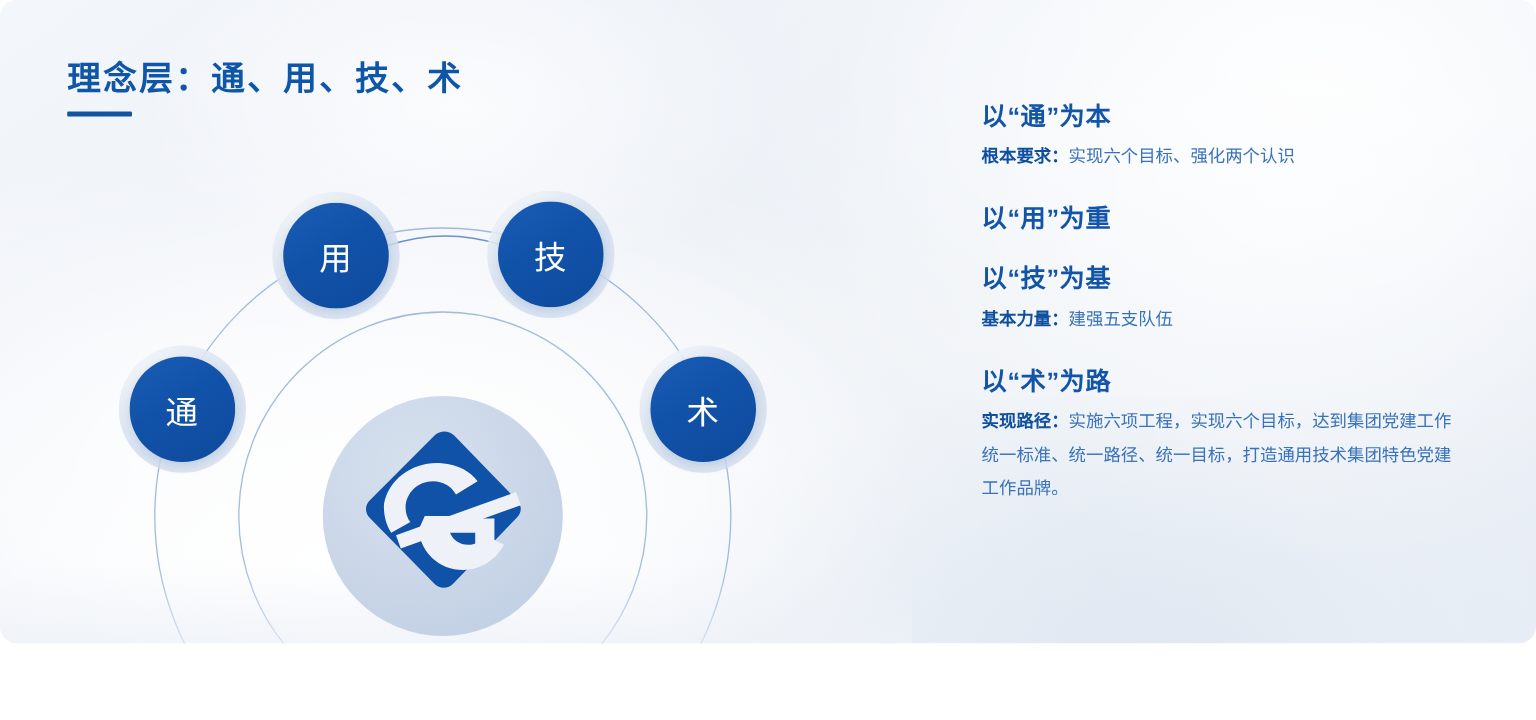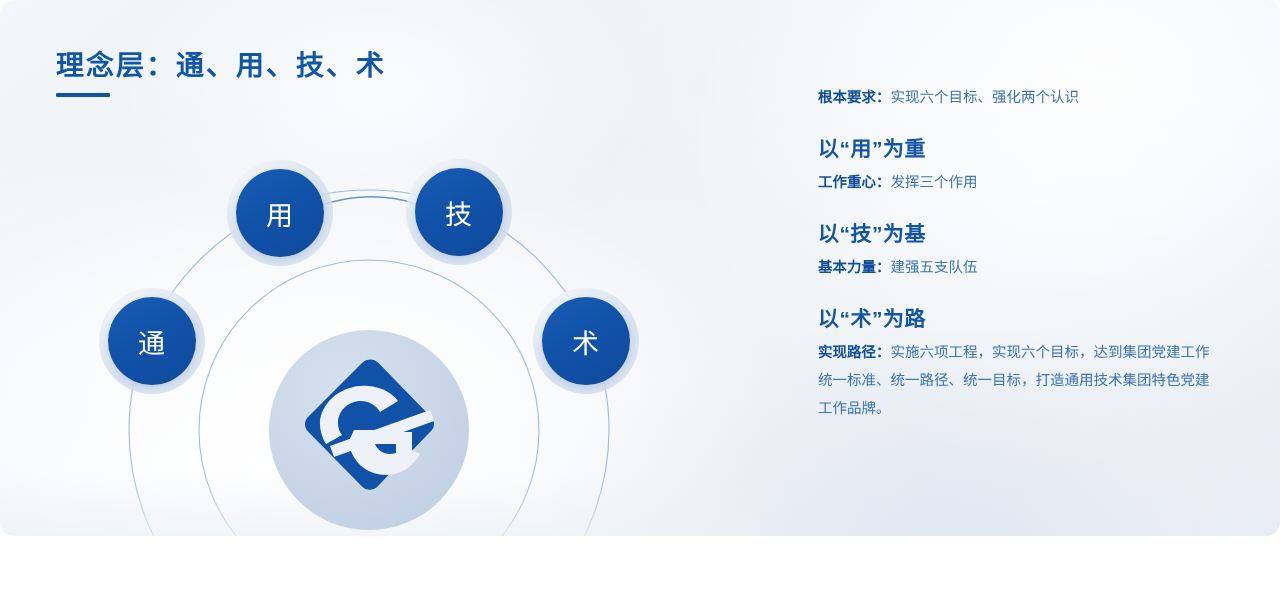--- a/index.html
+++ b/index.html
@@ -214,25 +214,25 @@
         </div>
         <div class="node-halo" style="left: 533px; top: 288px; width: 106px; height: 106px;"></div>
         <div class="node" style="left: 542px; top: 297px; width: 88px; height: 88px;">
           <span>术</span>
         </div>
       </div>
   </div>
 
   <div id="panel">
       <div class="block">
+        <h2 class="block-heading">以“通”为本</h2>
         <p class="block-body"><span class="block-label">根本要求：</span><span>实现六个目标、强化两个认识</span></p>
       </div>
       <div class="block">
         <h2 class="block-heading">以“用”为重</h2>
-        <p class="block-body"><span class="block-label">工作重心：</span><span>发挥三个作用</span></p>
       </div>
       <div class="block">
         <h2 class="block-heading">以“技”为基</h2>
         <p class="block-body"><span class="block-label">基本力量：</span><span>建强五支队伍</span></p>
       </div>
       <div class="block">
         <h2 class="block-heading">以“术”为路</h2>
         <p class="block-body"><span class="block-label">实现路径：</span><span>实施六项工程，实现六个目标，达到集团党建工作统一标准、统一路径、统一目标，打造通用技术集团特色党建工作品牌。</span></p>
       </div>
     </div>

